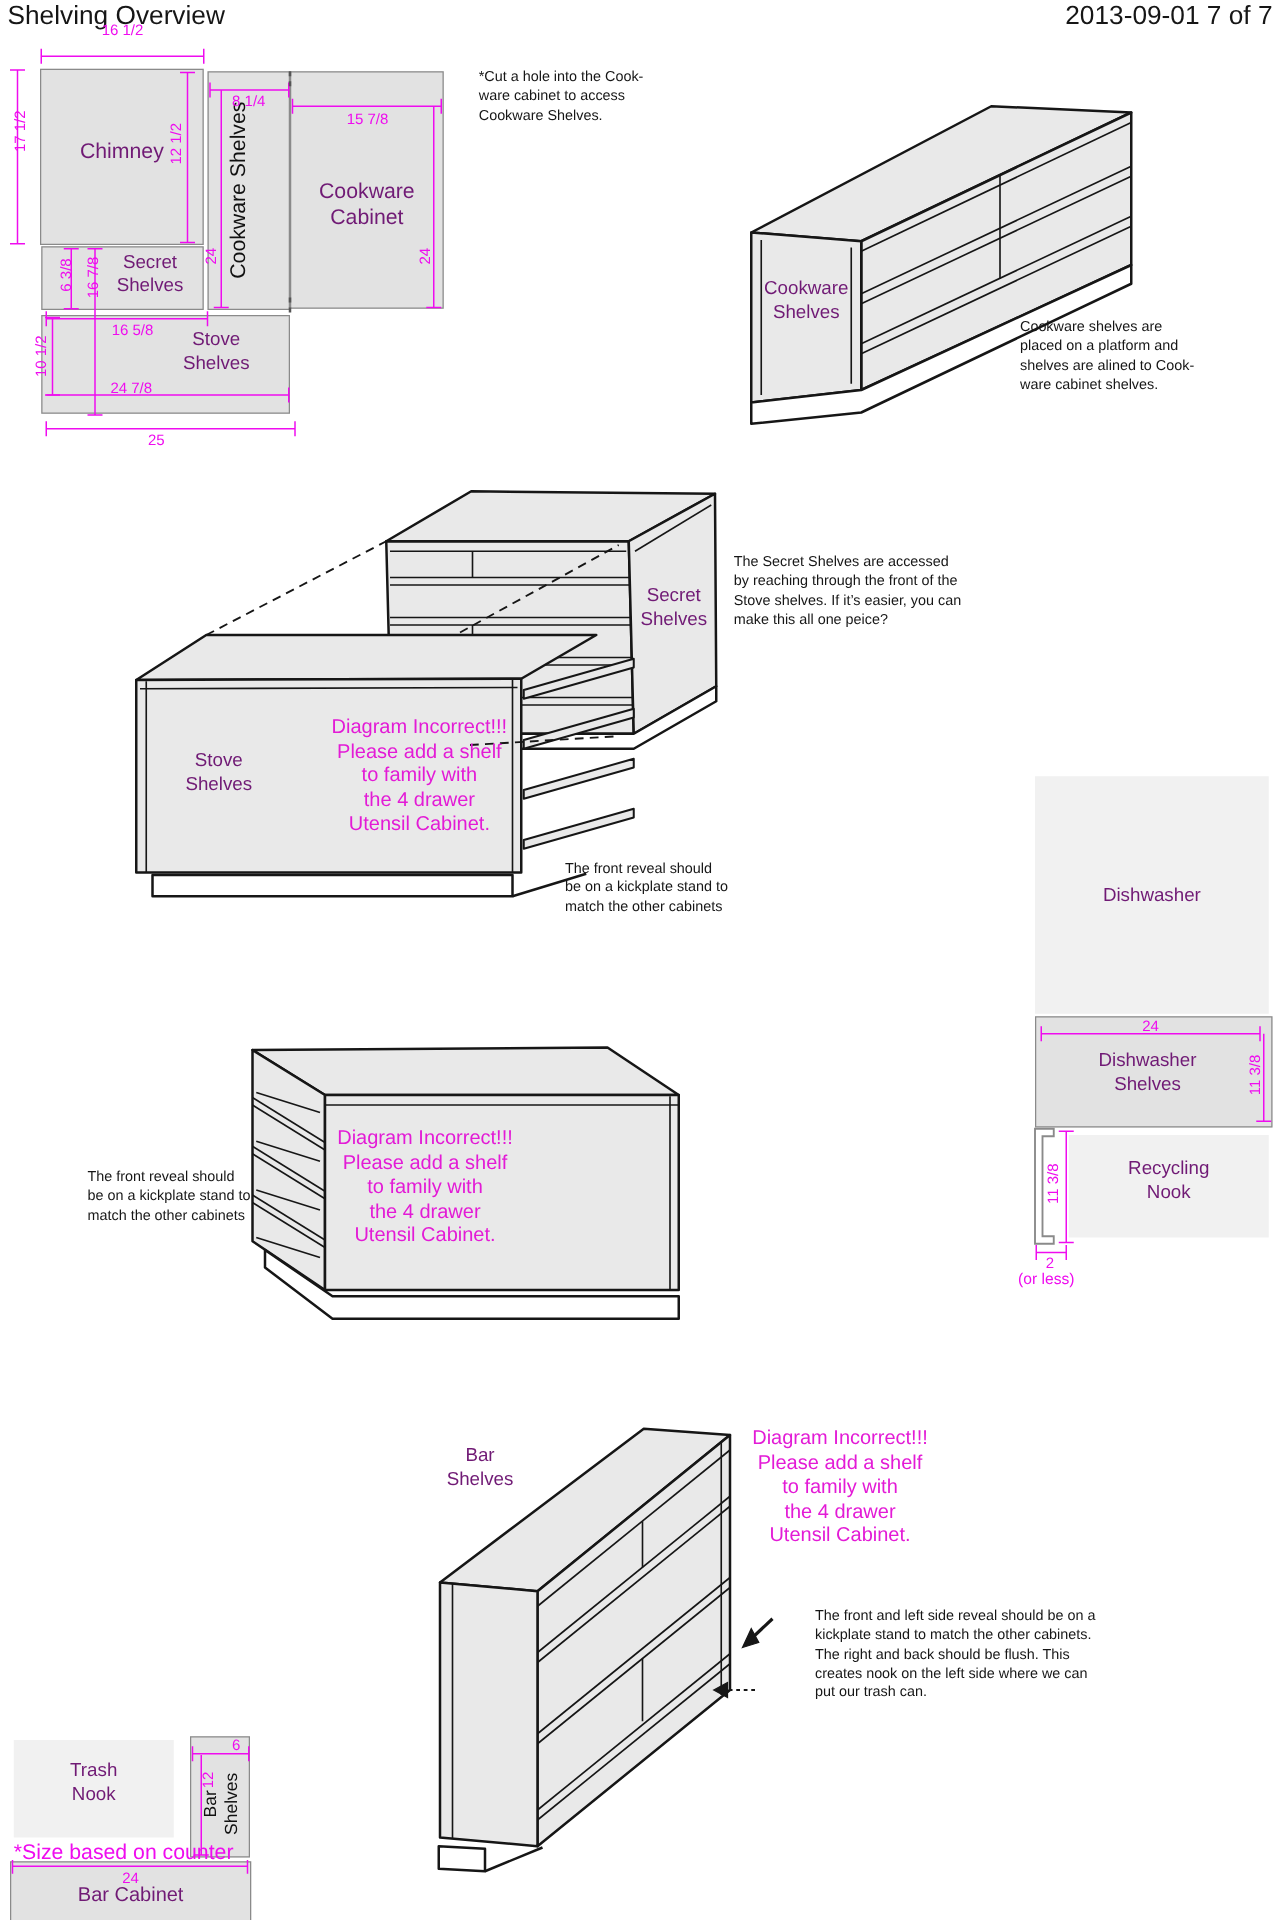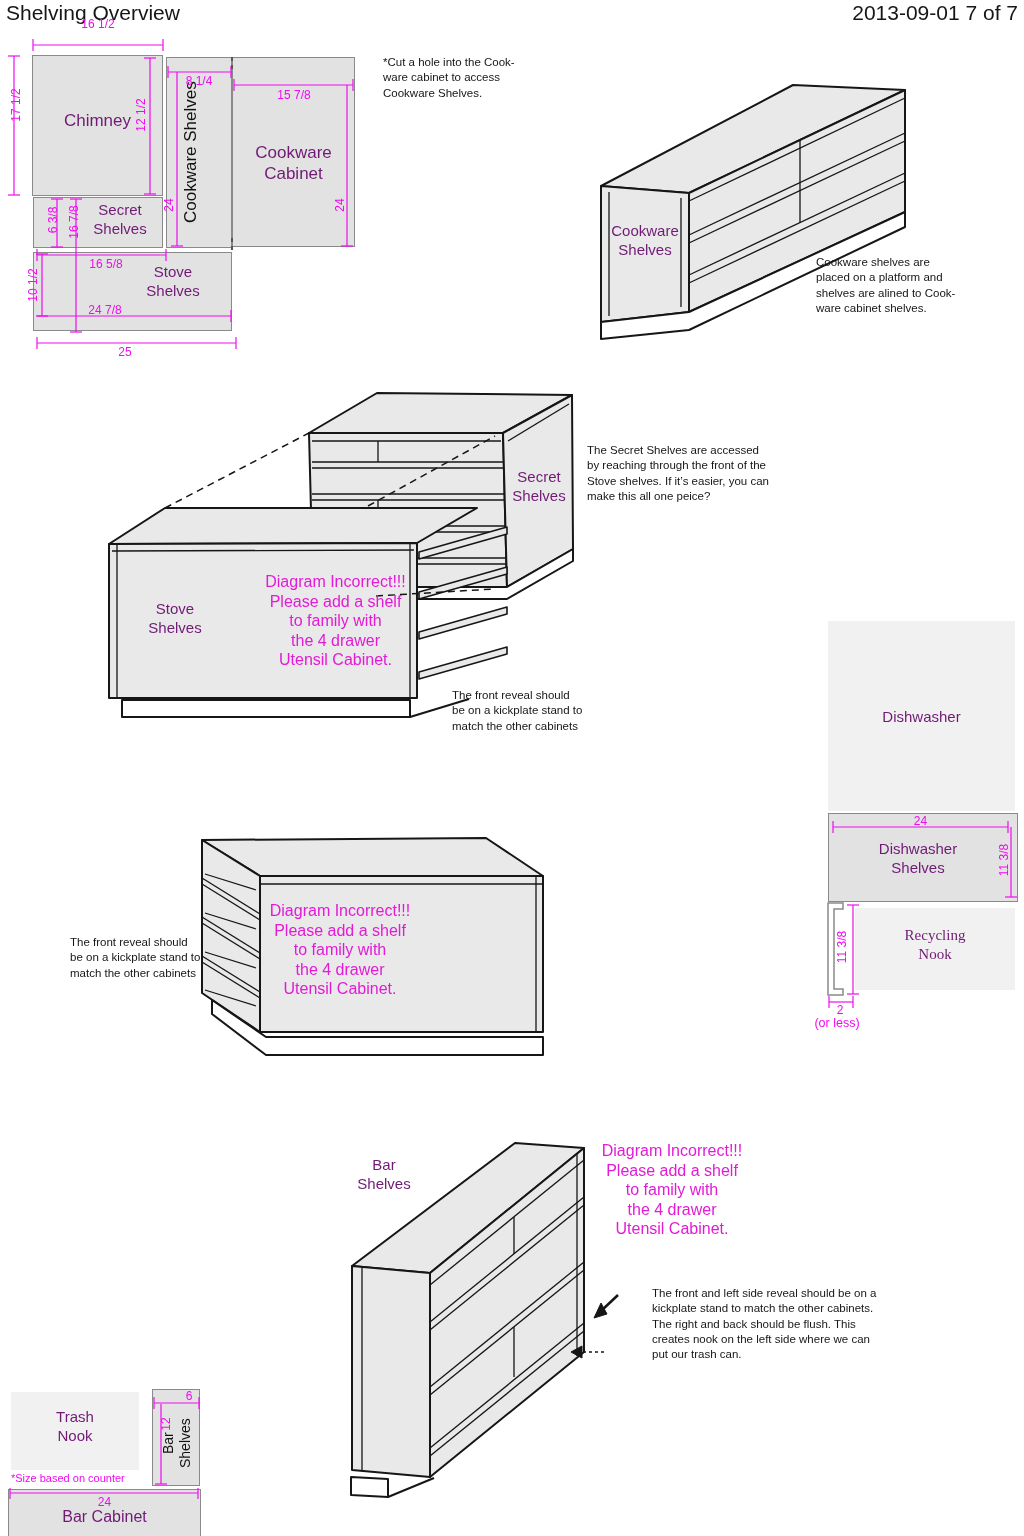--- a/index.html
+++ b/index.html
@@ -11,21 +11,21 @@
   .softbox{position:absolute;background:#f1f1f1;}
   .lbl{position:absolute;color:#701a75;text-align:center;white-space:pre-line;}
   .f15{font-size:15px;line-height:1.25;}
   .f17{font-size:17px;line-height:1.25;}
   .note{position:absolute;font-size:11.5px;line-height:1.33;color:#161616;white-space:pre-line;}
   .warn{position:absolute;color:#e31bd6;font-size:16px;line-height:1.22;text-align:center;white-space:pre-line;}
   .dim{position:absolute;color:#ef0cef;font-size:12px;text-align:center;white-space:nowrap;}
   .rot{transform:rotate(-90deg);transform-origin:center center;}
   .vlabel{position:absolute;writing-mode:vertical-rl;transform:rotate(180deg);
           text-align:center;white-space:pre-line;color:#111;}
-  .magenta-note{position:absolute;color:#ef0cef;font-size:11px;white-space:nowrap;}
+  .magenta-note{position:absolute;color:#ef0cef;font-size:17px;white-space:nowrap;}
   svg{position:absolute;left:0;top:0;}
 </style>
 </head>
 <body>
 
 <div class="page">
 
   <div class="abs title" style="left:6px;top:1px;">Shelving Overview</div>
   <div class="abs title" style="left:838px;top:1px;width:180px;text-align:right;">2013-09-01 7 of 7</div>
 
@@ -297,21 +297,21 @@
 Utensil  Cabinet.</div>
   <div class="warn" style="left:596px;top:1141px;width:152px;">Diagram Incorrect!!!
 Please add a shelf
 to family with
 the 4 drawer
 Utensil  Cabinet.</div>
 
   <div class="lbl f15" style="left:828px;top:708px;width:187px;">Dishwasher</div>
   <div class="lbl f15" style="left:828px;top:840px;width:180px;">Dishwasher
 Shelves</div>
-  <div class="lbl f15" style="left:855px;top:926px;width:160px;font-family:Liberation Serif, serif;">Recycling
+  <div class="lbl f15" style="left:855px;top:926px;width:160px;">Recycling
 Nook</div>
   <div class="dim" style="left:833px;top:814px;width:175px;">24</div>
   <div class="dim rot" style="left:984px;top:853px;width:40px;">11 3/8</div>
   <div class="dim rot" style="left:822px;top:940px;width:40px;">11 3/8</div>
   <div class="dim" style="left:826px;top:1003px;width:28px;">2</div>
   <div class="dim" style="left:806px;top:1016px;width:62px;font-size:12.5px;">(or less)</div>
 
   <div class="lbl f15" style="left:11px;top:1408px;width:128px;">Trash
 Nook</div>
   <div class="vlabel" style="left:160px;top:1404px;width:38px;height:78px;font-size:14px;line-height:1.2;">Bar

